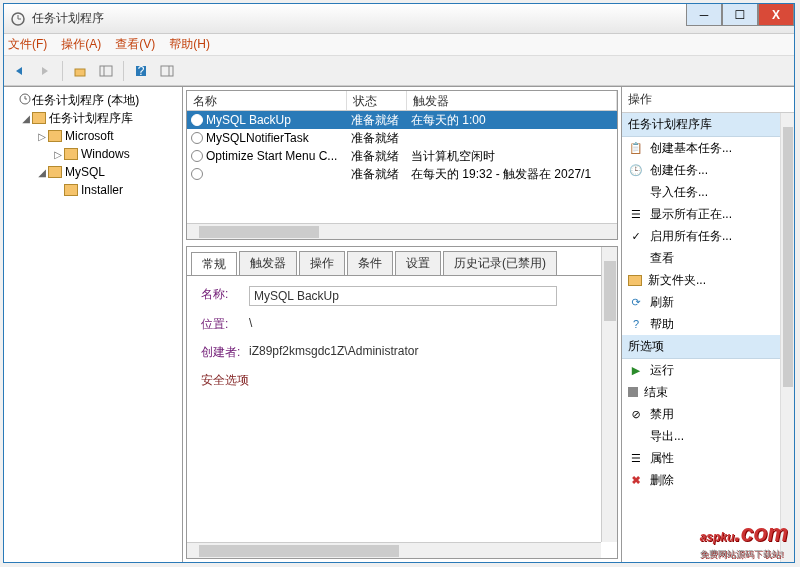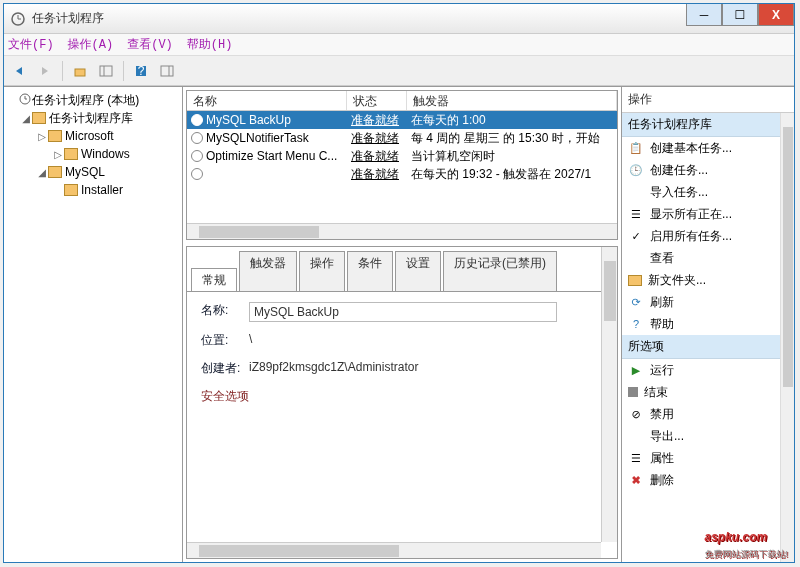--- a/index.html
+++ b/index.html
@@ -7,21 +7,21 @@
 .window { width: 792px; height: 560px; margin: 3px; border: 1px solid #2a7ab8; background: #fff; display: flex; flex-direction: column; }
 .titlebar { height: 30px; background: linear-gradient(#fff,#e8e8e8); display: flex; align-items: center; border-bottom: 1px solid #ccc; position: relative; }
 .titlebar .icon { width: 16px; height: 16px; margin: 0 6px; }
 .titlebar .title { flex: 1; text-align: left; color: #333; }
 .winbtns { display: flex; position: absolute; right: 0; top: 0; }
 .winbtn { width: 36px; height: 22px; border: 1px solid #888; border-top: none; display: flex; align-items: center; justify-content: center; font-family: Arial; font-size: 12px; }
 .winbtn.min { background: #d6e7f7; }
 .winbtn.max { background: #d6e7f7; }
 .winbtn.close { background: #d94a38; color: #fff; font-weight: bold; }
 .menubar { height: 22px; background: #f8f8f8; display: flex; align-items: center; padding: 0 4px; border-bottom: 1px solid #ddd; }
-.menubar span { margin-right: 14px; color: #a21caf; font-family: Liberation Mono, monospace; }
+.menubar span { margin-right: 14px; color: #c2410c; }
 .toolbar { height: 30px; background: #f0f0f0; border-bottom: 1px solid #ccc; display: flex; align-items: center; padding: 0 4px; gap: 4px; }
 .tbtn { width: 22px; height: 22px; display: flex; align-items: center; justify-content: center; border: 1px solid transparent; }
 .tsep { width: 1px; height: 20px; background: #ccc; margin: 0 2px; }
 .body { flex: 1; display: flex; border-top: 1px solid #999; }
 .treepane { width: 179px; border-right: 1px solid #999; padding: 4px 2px; background: #fff; overflow: hidden; }
 .tree-node { display: flex; align-items: center; height: 18px; white-space: nowrap; }
 .tree-node .exp { width: 12px; text-align: center; color: #666; font-size: 10px; }
 .tree-node .fld { width: 14px; height: 12px; background: #f5c36b; border: 1px solid #b58a2e; margin-right: 3px; }
 .tree-ind1 { padding-left: 14px; }
 .tree-ind2 { padding-left: 30px; }
@@ -30,33 +30,33 @@
 .tasklist { border: 1px solid #999; height: 150px; display: flex; flex-direction: column; }
 .tl-head { display: flex; background: #fff; border-bottom: 1px solid #ccc; height: 20px; }
 .tl-head div { padding: 2px 6px; border-right: 1px solid #ddd; color: #333; }
 .tl-head .c1 { width: 160px; }
 .tl-head .c2 { width: 60px; }
 .tl-head .c3 { flex: 1; }
 .tl-body { flex: 1; overflow: hidden; }
 .tl-row { display: flex; height: 18px; align-items: center; }
 .tl-row.sel { background: #2a7ab8; color: #fff; }
 .tl-row .c1 { width: 160px; padding-left: 4px; display: flex; align-items: center; overflow: hidden; }
-.tl-row .c2 { width: 60px; padding-left: 4px; text-decoration: underline; }
+.tl-row .c2 { width: 60px; padding-left: 4px; }
 .tl-row .c3 { flex: 1; padding-left: 4px; overflow: hidden; white-space: nowrap; }
 .tl-row .clk { width: 12px; height: 12px; border: 1px solid #888; border-radius: 50%; margin-right: 3px; background: #fff; flex-shrink: 0; }
 .tl-row.sel .clk { border-color: #fff; }
 .hscroll { height: 16px; border-top: 1px solid #ccc; background: #f0f0f0; display: flex; align-items: center; }
 .hscroll .thumb { width: 120px; height: 12px; background: #ccc; margin-left: 12px; }
 .details { flex: 1; border: 1px solid #999; margin-top: 6px; display: flex; flex-direction: column; position: relative; }
 .tabs { display: flex; background: #fff; padding: 4px 4px 0 4px; }
 .tab { border: 1px solid #999; border-bottom: none; padding: 3px 10px; margin-right: 2px; background: #f0f0f0; color: #333; }
-.tab.active { background: #fff; position: relative; top: 1px; margin-top: 16px; }
+.tab.active { background: #fff; position: relative; top: 1px; }
 .tabcontent { flex: 1; border-top: 1px solid #999; padding: 10px 60px 10px 14px; background: #fff; overflow: hidden; position: relative; }
 .frow { display: flex; margin-bottom: 10px; align-items: flex-start; }
-.frow .lbl { width: 48px; color: #0f172a; }
+.frow .lbl { width: 48px; color: #701a75; }
 .frow .val { flex: 1; border: 1px solid #bbb; padding: 2px 4px; min-height: 18px; color: #333; background: #fff; }
 .frow .val.noborder { border: none; padding: 0; }
 .frow .desc { height: 100px; }
 .vscroll { position: absolute; right: 0; top: 0; bottom: 16px; width: 16px; background: #f0f0f0; border-left: 1px solid #ccc; }
 .vscroll .thumb { width: 12px; height: 60px; background: #ccc; margin: 14px auto 0; }
 .actions { width: 172px; background: #fff; display: flex; flex-direction: column; }
 .actions-title { padding: 4px 6px; border-bottom: 1px solid #ccc; color: #333; }
 .actions-body { flex: 1; overflow: hidden; position: relative; }
 .act-head { background: #d6e9f8; padding: 3px 6px; display: flex; justify-content: space-between; align-items: center; border-bottom: 1px solid #c3d6e5; }
 .act-head .arr { font-size: 9px; color: #555; }
@@ -191,21 +191,20 @@
               </div>
             <div class="c2">准备就绪</div>
             <div class="c3">在每天的 1:00</div>
           </div>
           <div class="tl-row">
             <div class="c1">
                 <span class="clk"></span>
                 <span>MySQLNotifierTask</span>
               </div>
             <div class="c2">准备就绪</div>
-            <div class="c3">每 4 周的 星期三 的 15:30 时，开始</div>
           </div>
           <div class="tl-row">
             <div class="c1">
                 <span class="clk"></span>
                 <span>Optimize Start Menu C...</span>
               </div>
             <div class="c2">准备就绪</div>
             <div class="c3">当计算机空闲时</div>
           </div>
           <div class="tl-row">
@@ -330,15 +329,15 @@
           </div>
         <div class="act-vscroll">
             <div class="thumb"></div>
           </div>
       </div>
     </div>
   </div>
 </div>
 
 <div class="watermark">
-  <span>aspku</span><span style="font-size:12px">.com</span>
+  <span>aspku</span><span style="font-size:23px">.com</span>
   <small>免费网站源码下载站!</small>
 </div>
 
 </body></html>

